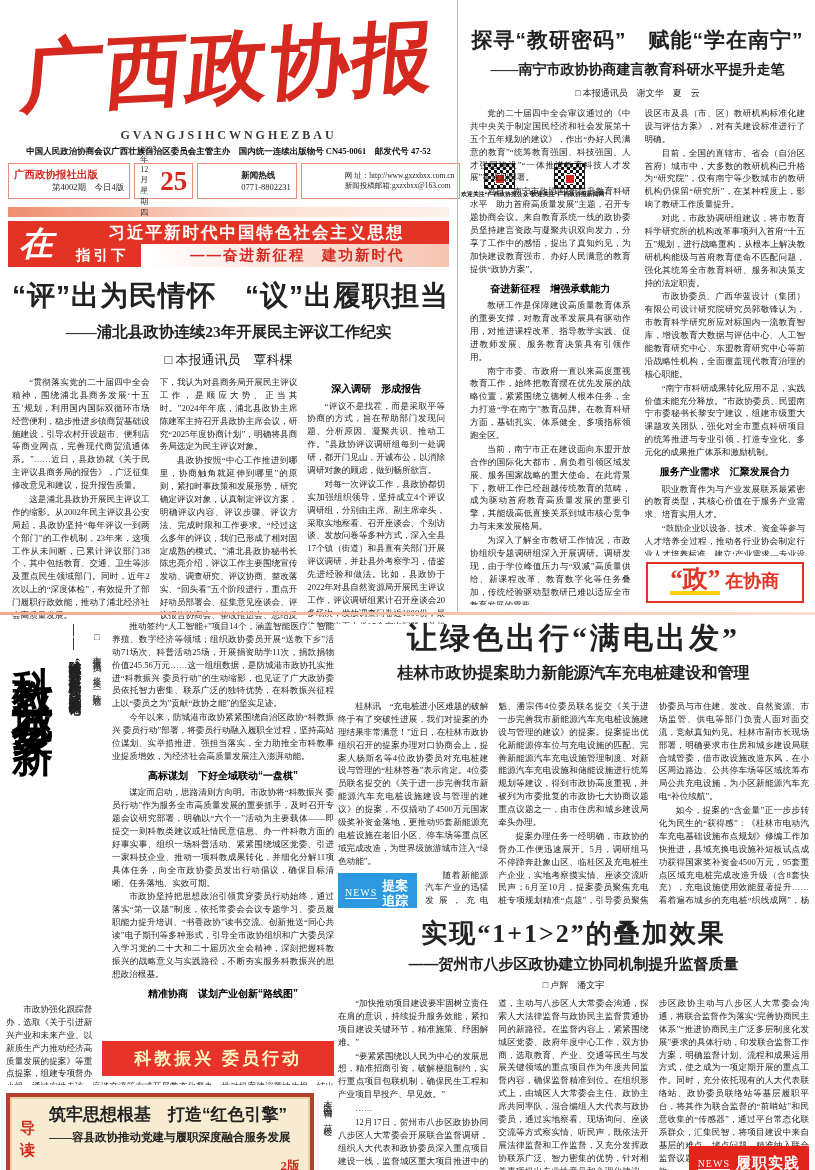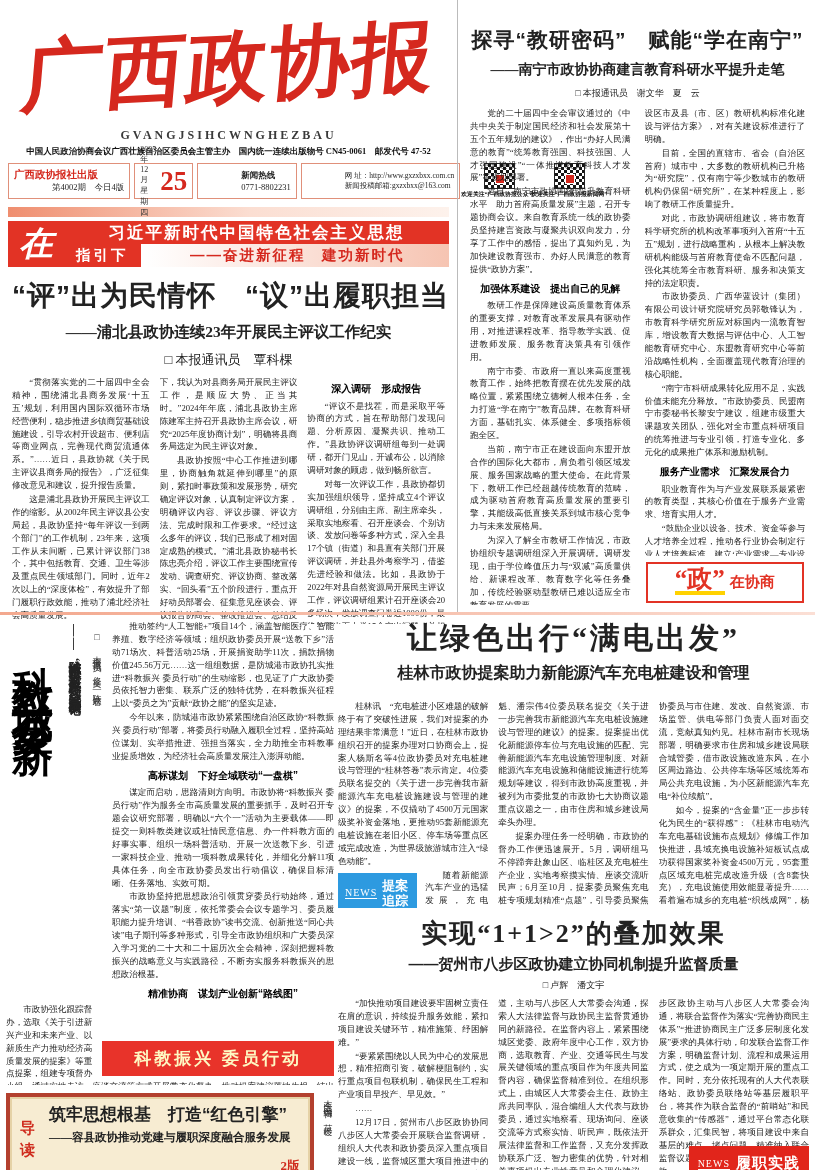--- a/index.html
+++ b/index.html
@@ -62,21 +62,21 @@
                font-family:"Liberation Sans","DejaVu Sans",sans-serif;white-space:nowrap;}
   .nn-subhead{text-align:center;font-size:14px;font-weight:bold;margin-top:7px;white-space:nowrap;}
   .nn-byline{text-align:center;font-size:9px;margin:8px 0 7px 0;}
   .cols2{display:flex;gap:14px;height:498px;overflow:hidden;}
   .cols2 .col{flex:1;overflow:hidden;display:flex;flex-direction:column;}
   .cols2 .list{flex:1;overflow:hidden;}
   .zai-badge{margin:6px auto 2px auto;width:146px;border:2px solid #e23325;background:#fff;
              display:flex;align-items:baseline;justify-content:center;padding:2px 4px 6px 4px;flex:0 0 auto;}
   .zai-big{color:#e23325;font-size:25px;font-weight:bold;line-height:1;border-bottom:4px solid #ffd200;
            font-family:"Liberation Serif",serif;}
-  .zai-rest{color:#e23325;font-size:15px;font-weight:bold;margin-left:5px;font-family:Liberation Mono, monospace;}
+  .zai-rest{color:#e23325;font-size:18px;font-weight:bold;margin-left:5px;font-family:Liberation Mono, monospace;}
   .pink-hr{position:absolute;left:0;top:612px;width:815px;height:3px;
            background:linear-gradient(90deg,#f3a88e,#f8cbbb 70%,#fbdfd5);}
   
   .bottom-left{position:absolute;left:6px;top:620px;width:328px;height:548px;}
   .fcg-top{display:flex;height:380px;overflow:hidden;}
   .v-title{writing-mode:vertical-rl;font-size:41px;font-weight:bold;letter-spacing:11px;
            font-family:"Liberation Sans","DejaVu Sans",sans-serif;margin-top:14px;color:#000;}
   .v-sub{writing-mode:vertical-rl;font-size:12.5px;font-weight:bold;letter-spacing:1px;
          margin:4px 2px 0 5px;overflow:hidden;}
   .v-byline{writing-mode:vertical-rl;font-size:9px;letter-spacing:2px;margin:12px 5px 0 5px;color:#333;}
@@ -206,21 +206,21 @@
 
   <div class="right-top">
     <div class="nn-headline">探寻“教研密码”　赋能“学在南宁”</div>
     <div class="nn-subhead">——南宁市政协协商建言教育科研水平提升走笔</div>
     <div class="nn-byline">□ 本报通讯员　谢文华　夏　云</div>
     <div class="cols2">
       <div class="col">
         <div class="list">
             <p class="para">党的二十届四中全会审议通过的《中共中央关于制定国民经济和社会发展第十五个五年规划的建议》，作出“办好人民满意的教育”“统筹教育强国、科技强国、人才强国建设”“一体推进教育科技人才发展”等规划部署。</p>
             <p class="para">近日，南宁市政协围绕“提升教育科研水平　助力首府高质量发展”主题，召开专题协商会议。来自教育系统一线的政协委员坚持建言资政与凝聚共识双向发力，分享了工作中的感悟，提出了真知灼见，为加快建设教育强市、办好人民满意的教育提供“政协方案”。</p>
-            <div class="sec-h">加强体系建设　提出自己的见解</div>
+            <div class="sec-h">奋进新征程　增强承载能力</div>
             <p class="para">教研工作是保障建设高质量教育体系的重要支撑，对教育改革发展具有驱动作用，对推进课程改革、指导教学实践、促进教师发展、服务教育决策具有引领作用。</p>
             <p class="para">南宁市委、市政府一直以来高度重视教育工作，始终把教育摆在优先发展的战略位置，紧紧围绕立德树人根本任务，全力打造“学在南宁”教育品牌。在教育科研方面，基础扎实、体系健全、多项指标领跑全区。</p>
             <p class="para">当前，南宁市正在建设面向东盟开放合作的国际化大都市，肩负着引领区域发展、服务国家战略的重大使命。在此背景下，教研工作已经超越传统教育的范畴，成为驱动首府教育高质量发展的重要引擎，其能级高低直接关系到城市核心竞争力与未来发展格局。</p>
             <p class="para">为深入了解全市教研工作情况，市政协组织专题调研组深入开展调研。调研发现，由于学位峰值压力与“双减”高质量供给、新课程改革、教育数字化等任务叠加，传统经验驱动型教研已难以适应全市教育发展的需要。</p>
           </div>
       </div>
       <div class="col">
         <div class="list">
             <p class="para cont">设区市及县（市、区）教研机构标准化建设与评估方案》，对有关建设标准进行了明确。</p>
             <p class="para">目前，全国的直辖市、省会（自治区首府）城市中，大多数的教研机构已升格为“研究院”，仅有南宁等少数城市的教研机构仍保留“研究所”，在某种程度上，影响了教研工作质量提升。</p>
@@ -243,21 +243,21 @@
 
   <div class="bottom-left">
     <div class="fcg-top">
       <div class="v-title">科教兴城万象新</div>
       <div class="v-sub">——防城港市政协以“科教振兴 委员行动”赋能高质量发展侧记</div>
       <div class="v-byline">□ 本报通讯员　佟美兰　陈炫君</div>
       <div class="fcg-body">
           <p class="para">推动签约“人工智能+”项目14个，涵盖智能医疗、智能养殖、数字经济等领域；组织政协委员开展“送教下乡”活动71场次、科普活动25场，开展捐资助学11次，捐款捐物价值245.56万元……这一组组数据，是防城港市政协扎实推进“科教振兴 委员行动”的生动缩影，也见证了广大政协委员依托智力密集、联系广泛的独特优势，在科教振兴征程上以“委员之为”贡献“政协之能”的坚实足迹。</p>
           <p class="para">今年以来，防城港市政协紧紧围绕自治区政协“科教振兴 委员行动”部署，将委员行动融入履职全过程，坚持高站位谋划、实举措推进、强担当落实，全力助推全市科教事业提质增效，为经济社会高质量发展注入澎湃动能。</p>
           <div class="sec-h">高标谋划　下好全域联动“一盘棋”</div>
-          <p class="para">谋定而启动，思路清则方向明。市政协将“科教振兴 委员行动”作为服务全市高质量发展的重要抓手，及时召开专题会议研究部署，明确以“六个一”活动为主要载体——即提交一则科教类建议或社情民意信息、办一件科教方面的好事实事、组织一场科普活动、开展一次送教下乡、引进一家科技企业、推动一项科教成果转化，并细化分解11项具体任务，向全市政协委员发出行动倡议，确保目标清晰、任务落地、实效可期。</p>
+          <p class="para">谋定而启动，思路清则方向明。市政协将“科教振兴 委员行动”作为服务全市高质量发展的重要抓手，及时召开专题会议研究部署，明确以“六个一”活动为主要载体——即提交一则科教类建议或社情民意信息、办一件科教方面的好事实事、组织一场科普活动、紧紧围绕城区党委、引进一家科技企业、推动一项科教成果转化，并细化分解11项具体任务，向全市政协委员发出行动倡议，确保目标清晰、任务落地、实效可期。</p>
           <p class="para">市政协坚持把思想政治引领贯穿委员行动始终，通过落实“第一议题”制度，依托常委会会议专题学习、委员履职能力提升培训、“书香政协”读书交流、创新推送“同心共读”电子期刊等多种形式，引导全市政协组织和广大委员深入学习党的二十大和二十届历次全会精神，深刻把握科教振兴的战略意义与实践路径，不断夯实服务科教振兴的思想政治根基。</p>
           <div class="sec-h">精准协商　谋划产业创新“路线图”</div>
         </div>
     </div>
     <div class="fcg-wide">
       <div class="badge-kj">科教振兴 委员行动</div>
       <div>
           <p class="para">市政协强化跟踪督办，选取《关于引进新兴产业和未来产业、以新质生产力推动经济高质量发展的提案》等重点提案，组建专项督办小组，通过实地走访、座谈交流等方式开展常态化督办，推动提案建议落地生根、结出硕果。</p>
         </div>
     </div>

